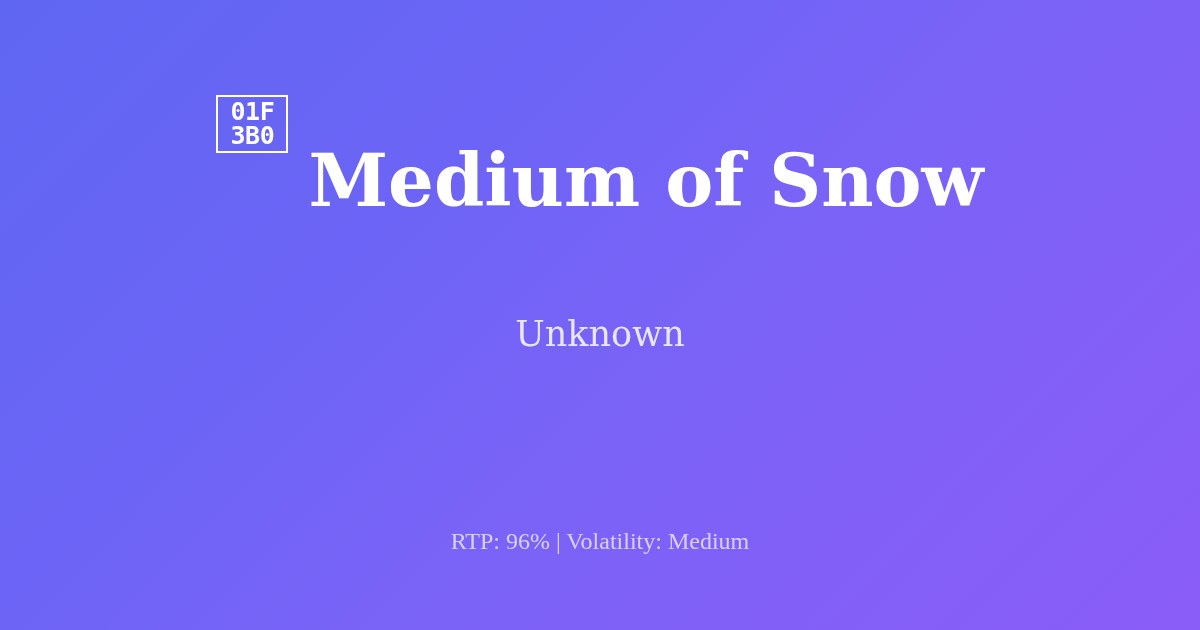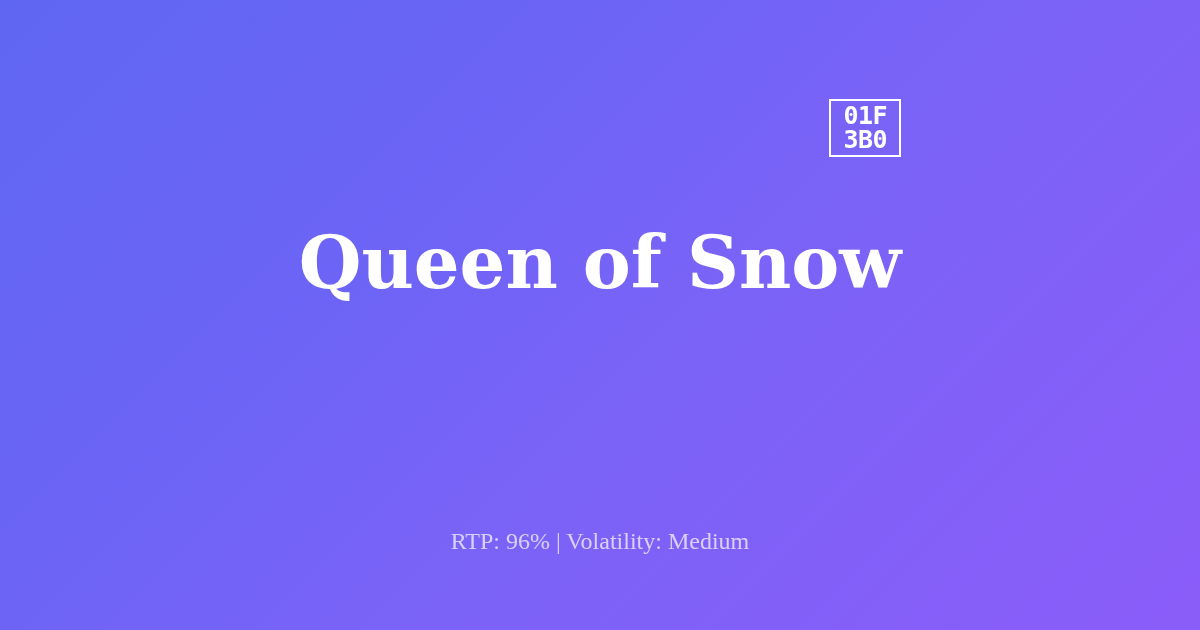--- a/index.html
+++ b/index.html
@@ -37,22 +37,22 @@
     display: flex;
     flex-direction: column;
     align-items: center;
     justify-content: center;
     padding-bottom: 22px;
     box-sizing: border-box;
   }
 
   .title-row {
     display: flex;
-    flex-direction: column;
-    align-items: flex-end;
+    flex-direction: row;
+    align-items: flex-start;
     justify-content: center;
     gap: 20px;
     line-height: 1;
   }
 
   
   .tofu {
     box-sizing: border-box;
     width: 72px;
     height: 58px;
@@ -117,22 +117,23 @@
 
   <div class="hero">
 
     <div class="title-row">
 
       <span class="tofu">
         <span class="tofu-row">01F</span>
         <span class="tofu-row">3B0</span>
       </span>
 
-      <h1 class="title">Queen of Snow</h1>
+      <h1 class="title">Medium of Snow</h1>
 
     </div>
 
+    <div class="subtitle">Unknown</div>
 
   </div>
 
   <div class="meta">RTP: 96% | Volatility: Medium</div>
 
 </div>
 
 </body></html>

